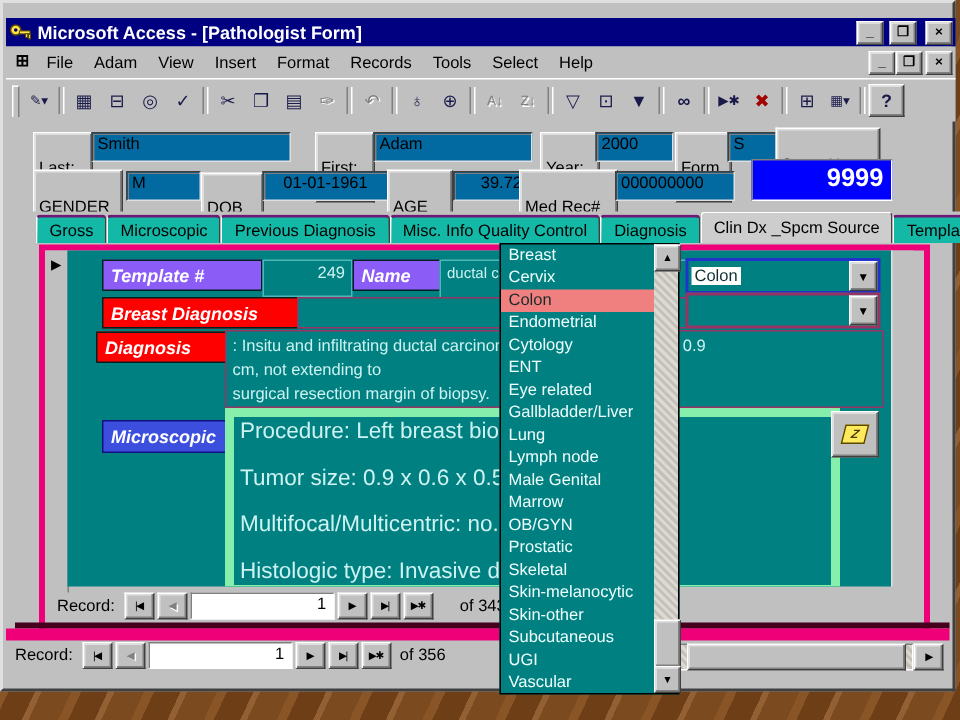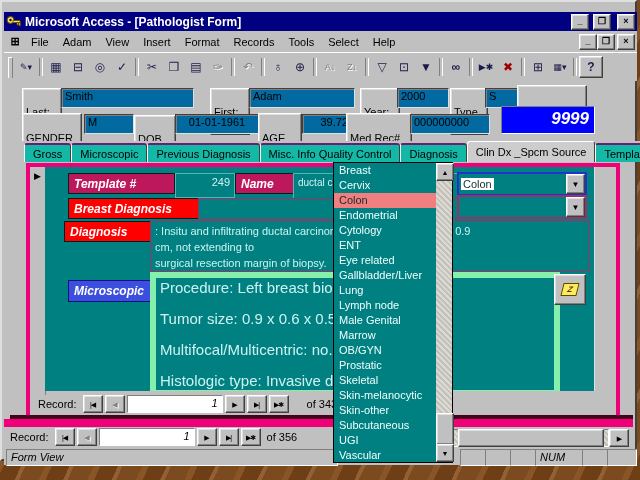--- a/index.html
+++ b/index.html
@@ -3,21 +3,21 @@
 <meta charset="utf-8">
 <style>
   html,body{margin:0;padding:0;}
   #screen{position:relative;width:640px;height:480px;overflow:hidden;
     font-family:"Liberation Sans",sans-serif;font-size:11px;color:#000;
     background:#7b4a1e;
     background-image:repeating-linear-gradient(115deg,#7b4a1e 0 18px,#8a5526 18px 24px,#6e3f16 24px 40px,#936033 40px 44px);}
   .abs{position:absolute;}
   
   .raised{background:#C0C0C0;border-top:1px solid #FFFFFF;border-left:1px solid #FFFFFF;border-right:1px solid #404040;border-bottom:1px solid #404040;box-shadow:inset -1px -1px 0 #808080,inset 1px 1px 0 #DFDFDF;}
-  .sunken{border-top:1px solid #808080;border-left:1px solid #808080;border-right:1px solid #FFFFFF;border-bottom:1px solid #FFFFFF;font-style:italic;}
+  .sunken{border-top:1px solid #808080;border-left:1px solid #808080;border-right:1px solid #FFFFFF;border-bottom:1px solid #FFFFFF;}
   .fld{background:#0369a1;border-top:1px solid #404040;border-left:1px solid #404040;border-right:1px solid #DFDFDF;border-bottom:1px solid #DFDFDF;box-shadow:inset 1px 1px 0 #808080;padding:1px 3px;overflow:hidden;white-space:nowrap;}
   #win{left:0;top:8;width:633px;height:457px;background:#C0C0C0;
     border-top:2px solid #DFDFDF;border-left:2px solid #DFDFDF;border-right:2px solid #404040;border-bottom:2px solid #404040;}
   #titlebar{left:2px;top:10px;width:629px;height:19px;background:#000080;color:#fff;display:flex;align-items:center;gap:4px;padding:0 2px;font-weight:bold;font-size:12px;}
   .wbtn{width:16px;height:14px;display:flex;align-items:center;justify-content:center;font-size:9px;font-weight:bold;color:#000;line-height:1;}
   #menubar{left:2px;top:29px;width:629px;height:21px;display:flex;align-items:center;padding:0 2px;background:#C0C0C0;}
   .menu-item{padding:2px 7px;}
   #toolbar{left:2px;top:50px;width:629px;height:28px;display:flex;align-items:center;background:#C0C0C0;border-top:1px solid #FFFFFF;padding:0 2px;}
   .grip{width:3px;height:20px;border-left:1px solid #FFFFFF;border-top:1px solid #fff;border-right:1px solid #808080;margin:0 2px;}
   .tool{width:22px;height:20px;display:flex;align-items:center;justify-content:center;font-size:12px;color:#1a1a4a;}
@@ -31,21 +31,21 @@
   #spcmbox{background:#0000FF;color:#FFFFFF;font-size:17px;font-weight:bold;text-align:right;padding:2px 5px;}
   #tabrow{left:2px;top:139px;width:629px;height:21px;background:#C0C0C0;display:flex;align-items:flex-end;padding-left:20px;}
   .tab{height:17px;display:flex;align-items:center;padding:0 8px;background:#14b8a6;border-top:2px solid #701a75;border-left:1px solid #FFFFFF;border-right:1px solid #404040;border-radius:3px 3px 0 0;font-size:11px;white-space:nowrap;}
   .tab.active{height:20px;background:#CDCDCD;font-size:11px;z-index:2;border-top:1px solid #fff;}
   #mainarea{left:2px;top:160px;width:629px;height:262px;background:#C0C0C0;}
   #subframe{left:24px;top:161px;width:586px;height:252px;border:4px solid #F00078;background:#C0C0C0;}
   #recsel{left:0;top:0;width:15px;height:224px;background:#C0C0C0;border-right:1px solid #808080;color:#000;font-size:9px;padding-top:4px;text-align:center;}
   #tealarea{left:15px;top:0;width:549px;height:224px;background:#008080;overflow:hidden;}
   #rightstrip{left:564px;top:0;width:14px;height:224px;background:#C0C0C0;border-left:1px solid #DFDFDF;}
   .flabel{position:absolute;color:#FFFFFF;font-weight:bold;font-style:italic;font-size:12px;display:flex;align-items:center;padding:0 5px;border:1px solid #002020;}
-  .navy{background:#be185d;}
+  .navy{background:#8b5cf6;}
   .redl{background:#FF0000;}
   .bluel{background:#3B4EDE;border-color:#101080;}
   .tealbox{position:absolute;background:#008080;color:#CDF2F2;overflow:hidden;}
   .pre{white-space:pre-line;line-height:16px;padding:2px 4px;}
   .combo{position:absolute;display:flex;background:#008080;}
   .combo .val{flex:1;display:flex;align-items:center;padding:0 2px;overflow:hidden;}
   .combo .arrowbtn{width:17px;display:flex;align-items:center;justify-content:center;font-size:8px;}
   .recnav{position:absolute;display:flex;align-items:center;gap:2px;font-size:11px;}
   .nbtn{width:18px;height:16px;display:flex;align-items:center;justify-content:center;font-size:7px;letter-spacing:-1px;line-height:1;}
   .nbtn.dis{color:#808080;text-shadow:1px 1px 0 #fff;}
@@ -141,21 +141,21 @@
       <span class="tool raised" style="font-weight:bold">?</span>
     </div>
 
     <div id="headerbar" class="abs">
       <span class="hlbl raised" style="left:18px;top:8px;width:32px">Last:</span>
       <span class="hfld fld" style="left:57px;top:8px;width:125px">Smith</span>
       <span class="hlbl raised" style="left:206px;top:8px;width:32px">First:</span>
       <span class="hfld fld" style="left:245px;top:8px;width:98px">Adam</span>
       <span class="hlbl raised" style="left:356px;top:8px;width:32px">Year:</span>
       <span class="hfld fld" style="left:393px;top:8px;width:44px">2000</span>
-      <span class="hlbl raised" style="left:446px;top:8px;width:30px">Type</span>
+      <span class="hlbl raised" style="left:446px;top:8px;width:30px">Form</span>
       <span class="hfld fld" style="left:481px;top:8px;width:28px">S</span>
       <span class="hlbl raised" style="left:513px;top:5px;width:62px;height:19px">Spcm Num:</span>
 
       <span class="hlbl raised" style="left:18px;top:33px;width:52px;height:19px">GENDER</span>
       <span class="hfld fld" style="left:80px;top:34px;width:42px">M</span>
       <span class="hlbl raised" style="left:130px;top:35px;width:34px;height:18px">DOB</span>
       <span class="hfld fld" style="left:171px;top:34px;width:76px;text-align:center">01-01-1961</span>
       <span class="hlbl raised" style="left:254px;top:33px;width:36px;height:19px">AGE</span>
       <span class="hfld fld" style="left:298px;top:34px;width:42px;text-align:right">39.72</span>
       <span class="hlbl raised" style="left:342px;top:33px;width:58px;height:19px">Med Rec#</span>
@@ -240,29 +240,20 @@
       <span class="nbox sunken">1</span>
       <span class="nbtn raised">▶</span>
       <span class="nbtn raised">▶|</span>
       <span class="nbtn raised">▶✱</span>
       <span style="margin-left:4px">of 356</span>
     </div>
     <div id="hscroll-track" class="abs sunken" style="left:448px;top:427px;width:157px;height:16px"></div>
     <div class="abs raised" style="left:456px;top:427px;width:144px;height:16px"></div>
     <span class="abs nbtn raised" style="left:607px;top:427px;width:18px;height:16px;font-size:7px">▶</span>
 
-    <div id="statusbar" class="abs">
-      <span class="spanel sunken" style="left:2px;width:322px">Form View</span>
-      <span class="spanel sunken" style="left:456px;width:16px"></span>
-      <span class="spanel sunken" style="left:481px;width:16px"></span>
-      <span class="spanel sunken" style="left:506px;width:16px"></span>
-      <span class="spanel sunken" style="left:531px;width:38px">NUM</span>
-      <span class="spanel sunken" style="left:578px;width:16px"></span>
-      <span class="spanel sunken" style="left:603px;width:20px"></span>
-    </div>
   </div>
 
   <div id="dropdown" class="abs">
     <div class="ditem">Breast</div>
     <div class="ditem">Cervix</div>
     <div class="ditem sel">Colon</div>
     <div class="ditem">Endometrial</div>
     <div class="ditem">Cytology</div>
     <div class="ditem">ENT</div>
     <div class="ditem">Eye related</div>

